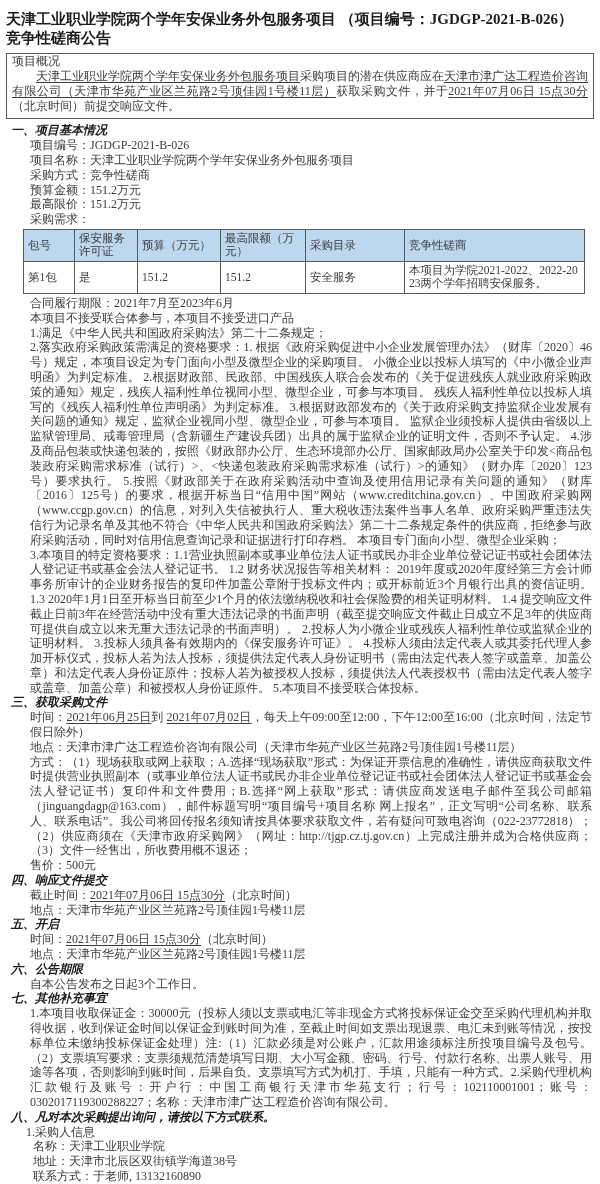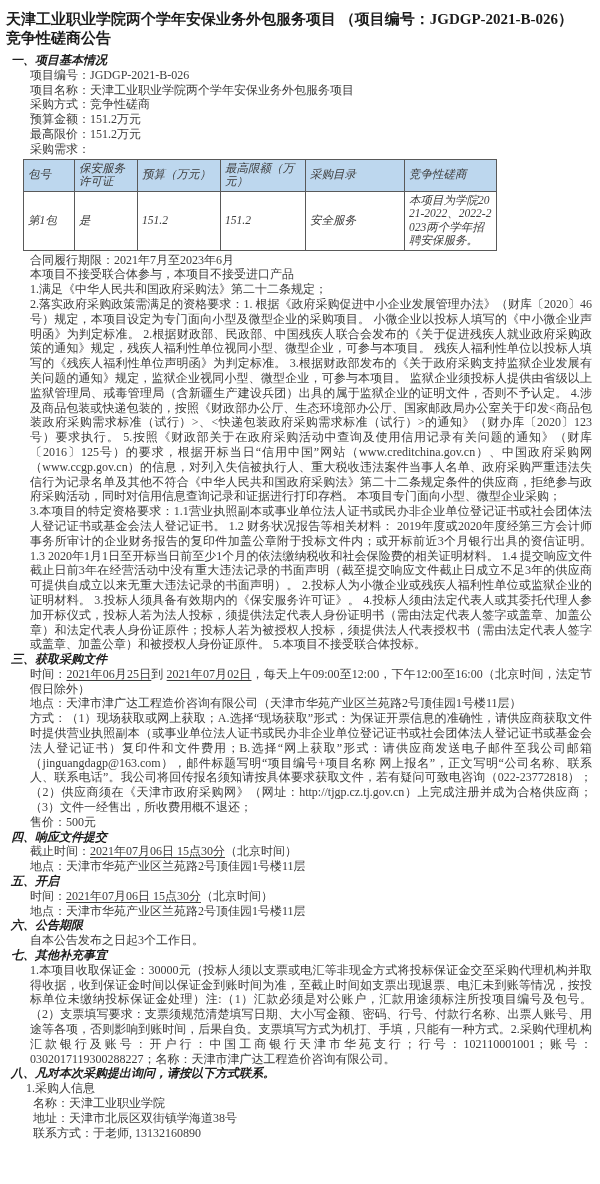--- a/index.html
+++ b/index.html
@@ -17,21 +17,21 @@
   .overview-box{
     border:1px solid #595959;padding:0 5px 5px 5px;margin:0 0 4px 0;
   }
   .overview-label{line-height:15px;}
   .overview-text{text-indent:2em;text-align:justify;}
   .sec-h{font-weight:700;color:#1c1c1c;padding-left:5px;font-style:italic;}
   .sec-body{padding-left:24px;padding-right:2px;text-align:justify;}
   .u{text-decoration:underline;text-underline-offset:2px;}
   table.req{
     border-collapse:collapse;margin:2px 0 2px 17px;
-    width:474px;table-layout:fixed;font-size:11.5px;line-height:13.5px;font-style:italic;
+    width:562px;table-layout:fixed;font-size:11.5px;line-height:13.5px;
   }
   table.req th,table.req td{
     border:1px solid #595959;padding:2px 4px;text-align:left;
     font-weight:400;vertical-align:middle;word-break:break-all;
   }
   table.req thead th{background:#bdd7ee;}
   table.req .c1{width:42px}.req .c2{width:54px}.req .c3{width:74px}
   table.req .c4{width:76px}.req .c5{width:90px}
   .contact-group-title{padding-left:20px;}
   .contact-lines{padding-left:27px;}
@@ -39,20 +39,26 @@
 </head>
 <body>
 
 <div class="page">
 
   <div class="title">
     <span>天津工业职业学院两个学年安保业务外包服务项目 （项目编号：JGDGP-2021-B-026）</span><br>
     <span>竞争性磋商公告</span>
   </div>
 
+  <div class="overview-box">
+    <p class="overview-label">项目概况</p>
+    <p class="overview-text">
+      <span class="u">天津工业职业学院两个学年安保业务外包服务项目</span><span>采购项目的潜在供应商应在</span><span class="u">天津市津广达工程造价咨询有限公司（天津市华苑产业区兰苑路2号顶佳园1号楼11层）</span><span>获取采购文件，并于</span><span class="u">2021年07月06日 15点30分</span><span>（北京时间）前提交响应文件。</span>
+    </p>
+  </div>
 
   <div>
     <p class="sec-h">一、项目基本情况</p>
     <div class="sec-body">
       <p>项目编号：JGDGP-2021-B-026</p>
       <p>项目名称：天津工业职业学院两个学年安保业务外包服务项目</p>
       <p>采购方式：竞争性磋商</p>
       <p>预算金额：151.2万元</p>
       <p>最高限价：151.2万元</p>
       <p>采购需求：</p>

